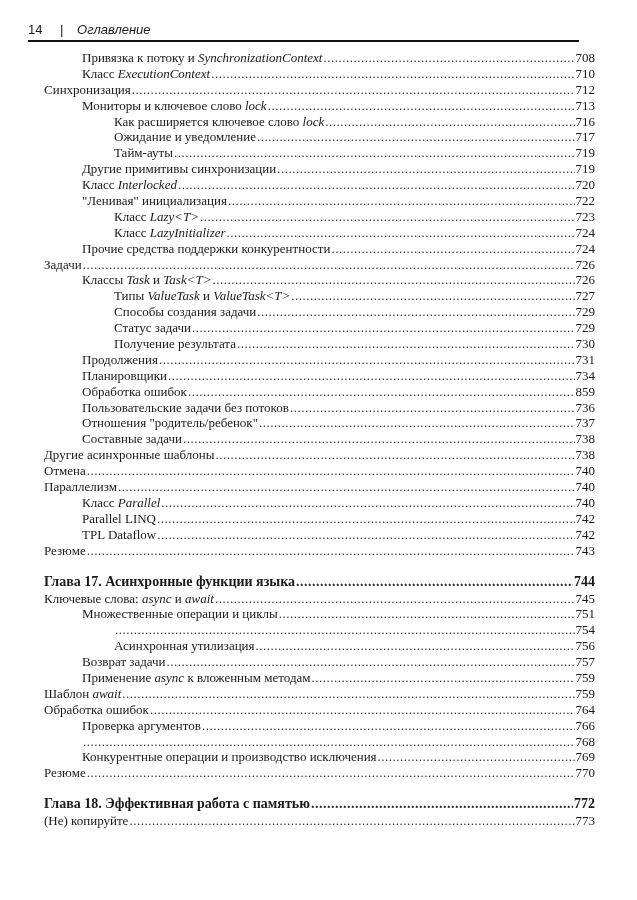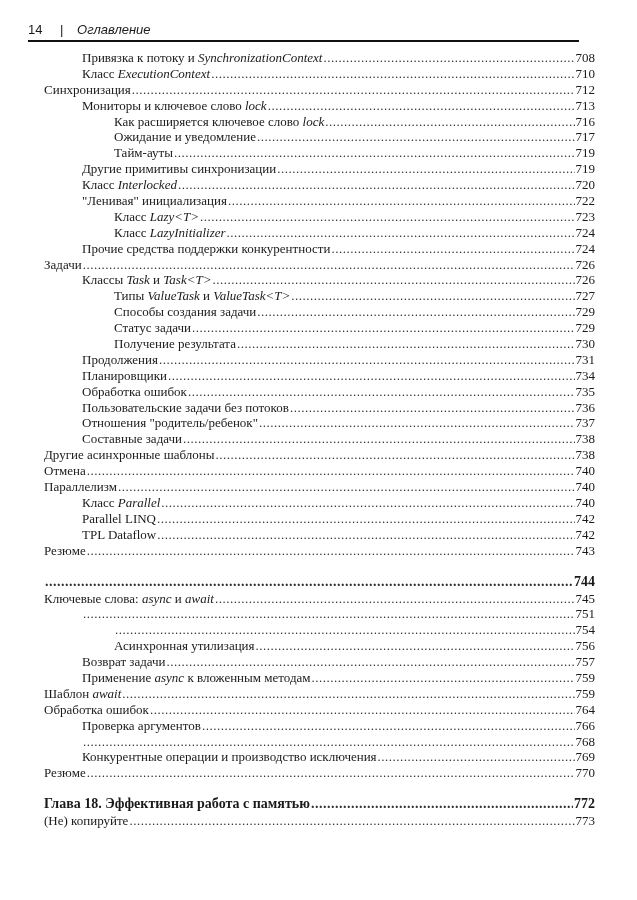--- a/index.html
+++ b/index.html
@@ -134,21 +134,21 @@
       <span class="page">731</span>
     </div>
     <div class="row l1">
       <span class="label"><span>Планировщики</span></span>
       <span class="dots"></span>
       <span class="page">734</span>
     </div>
     <div class="row l1">
       <span class="label"><span>Обработка ошибок</span></span>
       <span class="dots"></span>
-      <span class="page">735</span>
+      <span class="page">859</span>
     </div>
     <div class="row l1">
       <span class="label"><span>Пользовательские задачи без потоков</span></span>
       <span class="dots"></span>
       <span class="page">736</span>
     </div>
     <div class="row l1">
       <span class="label"><span>Отношения "родитель/ребенок"</span></span>
       <span class="dots"></span>
       <span class="page">737</span>
@@ -187,29 +187,31 @@
       <span class="label"><span>TPL Dataflow</span></span>
       <span class="dots"></span>
       <span class="page">742</span>
     </div>
     <div class="row l0">
       <span class="label"><span>Резюме</span></span>
       <span class="dots"></span>
       <span class="page">743</span>
     </div>
     <div class="row chapter">
+      <span class="label"><span>Глава 17. Асинхронные функции языка</span></span>
       <span class="dots"></span>
       <span class="page">744</span>
     </div>
     <div class="row l0">
       <span class="label"><span>Ключевые слова: </span><i>async</i><span> и </span><i>await</i></span>
       <span class="dots"></span>
       <span class="page">745</span>
     </div>
     <div class="row l1">
+      <span class="label"><span>Множественные операции и циклы</span></span>
       <span class="dots"></span>
       <span class="page">751</span>
     </div>
     <div class="row l2">
       <span class="dots"></span>
       <span class="page">754</span>
     </div>
     <div class="row l2">
       <span class="label"><span>Асинхронная утилизация</span></span>
       <span class="dots"></span>

